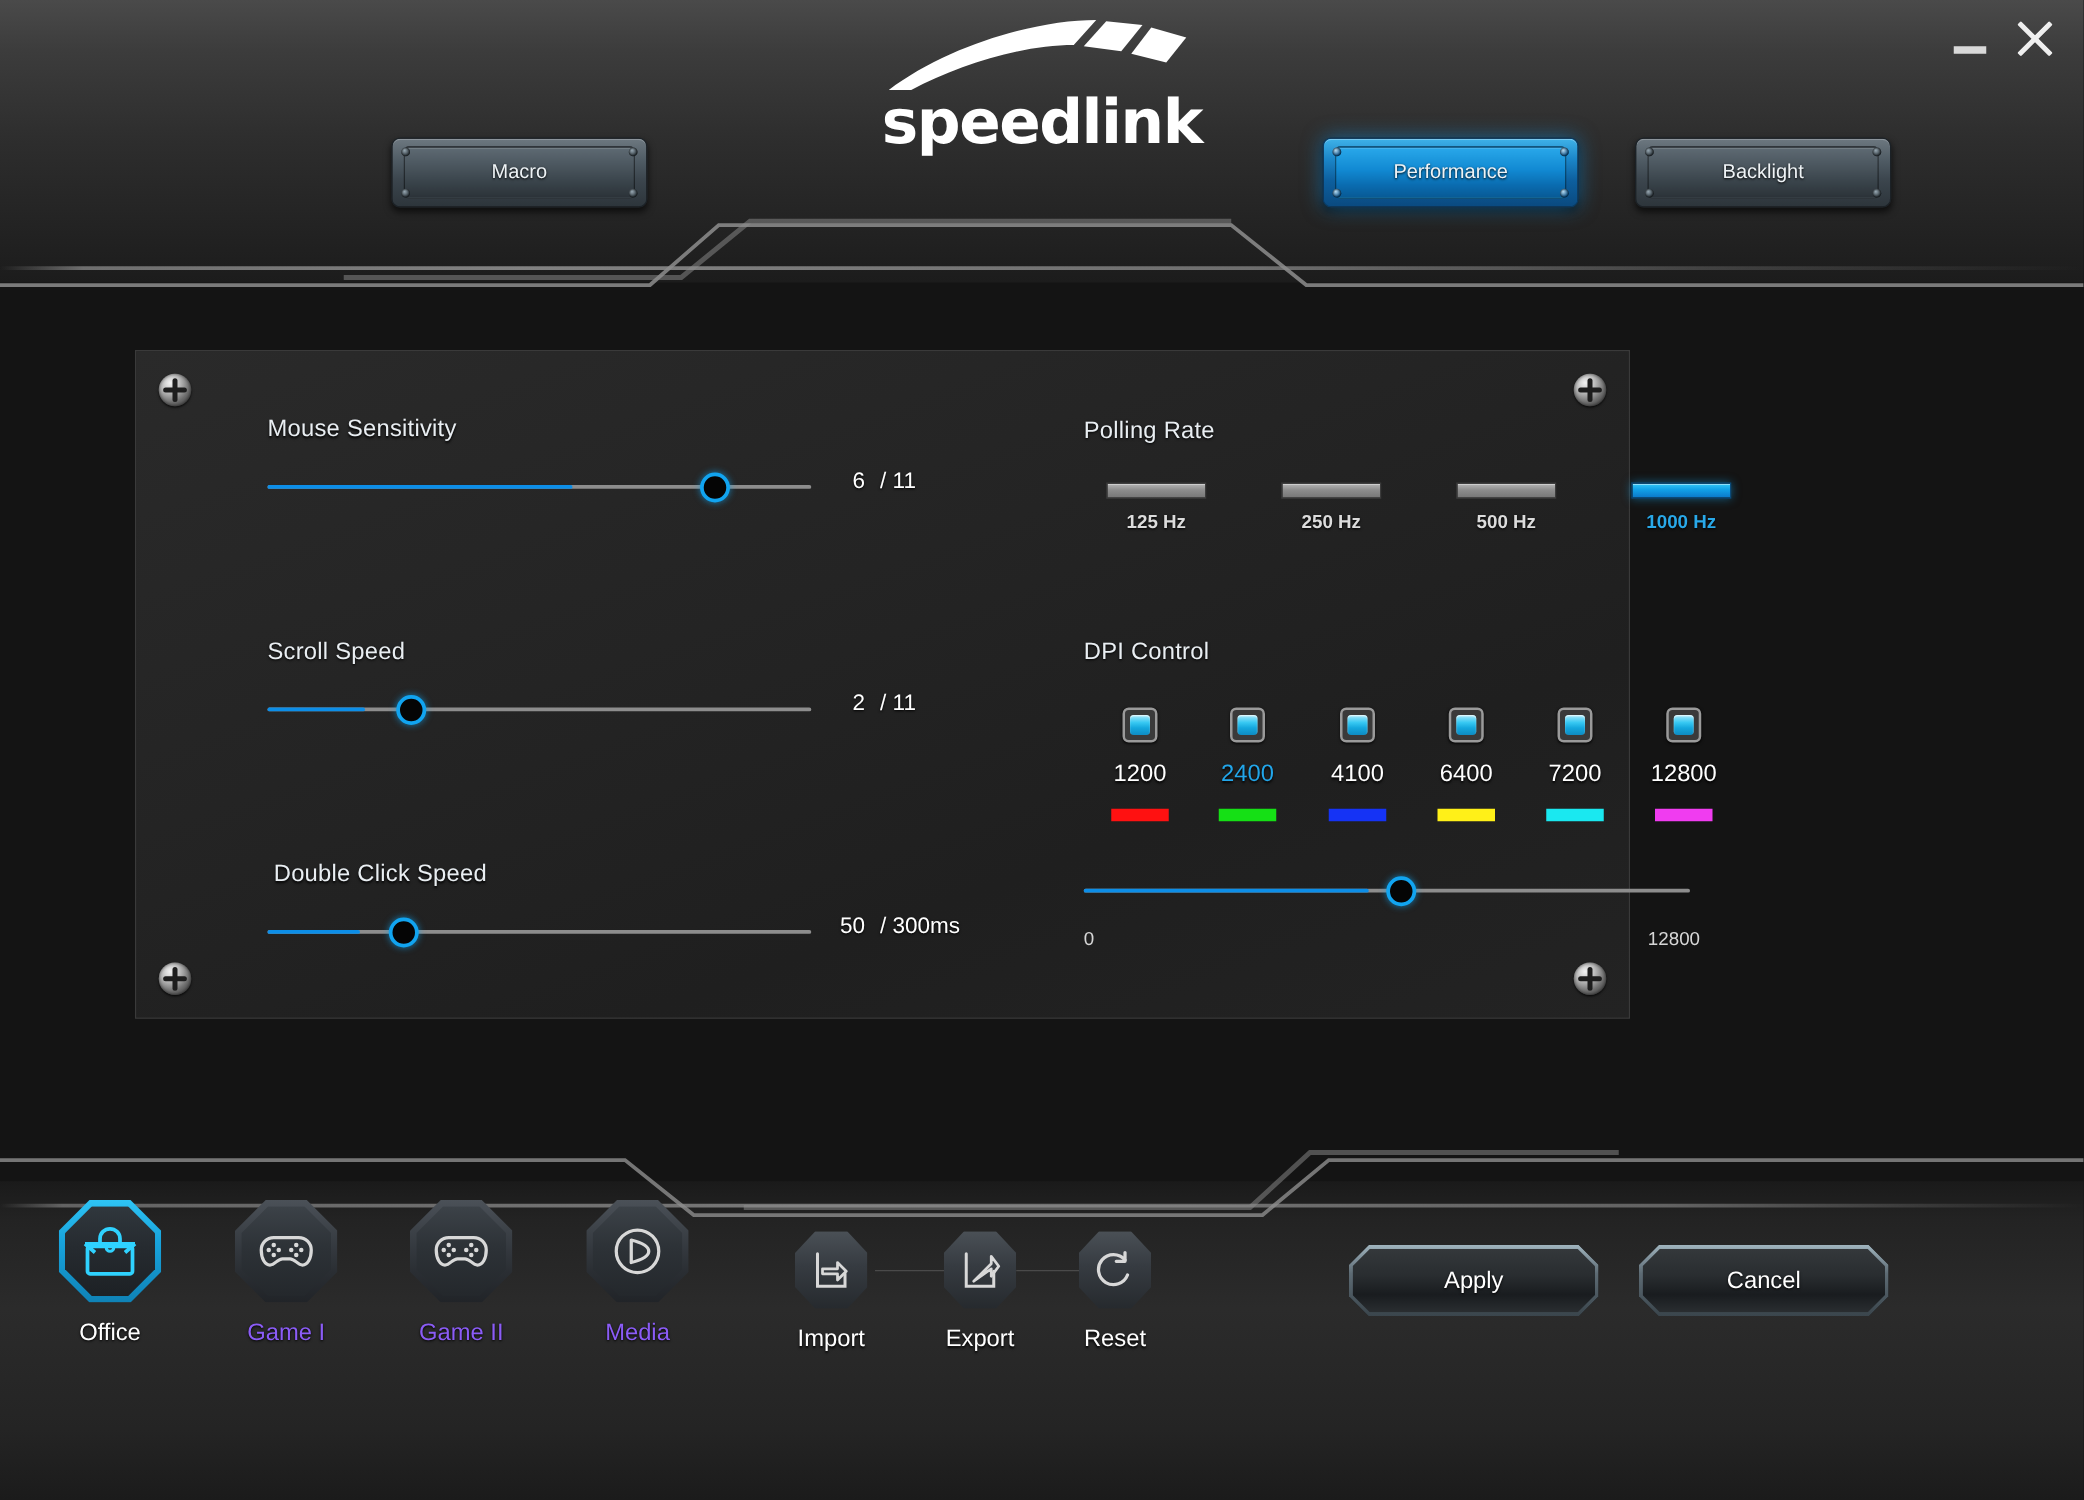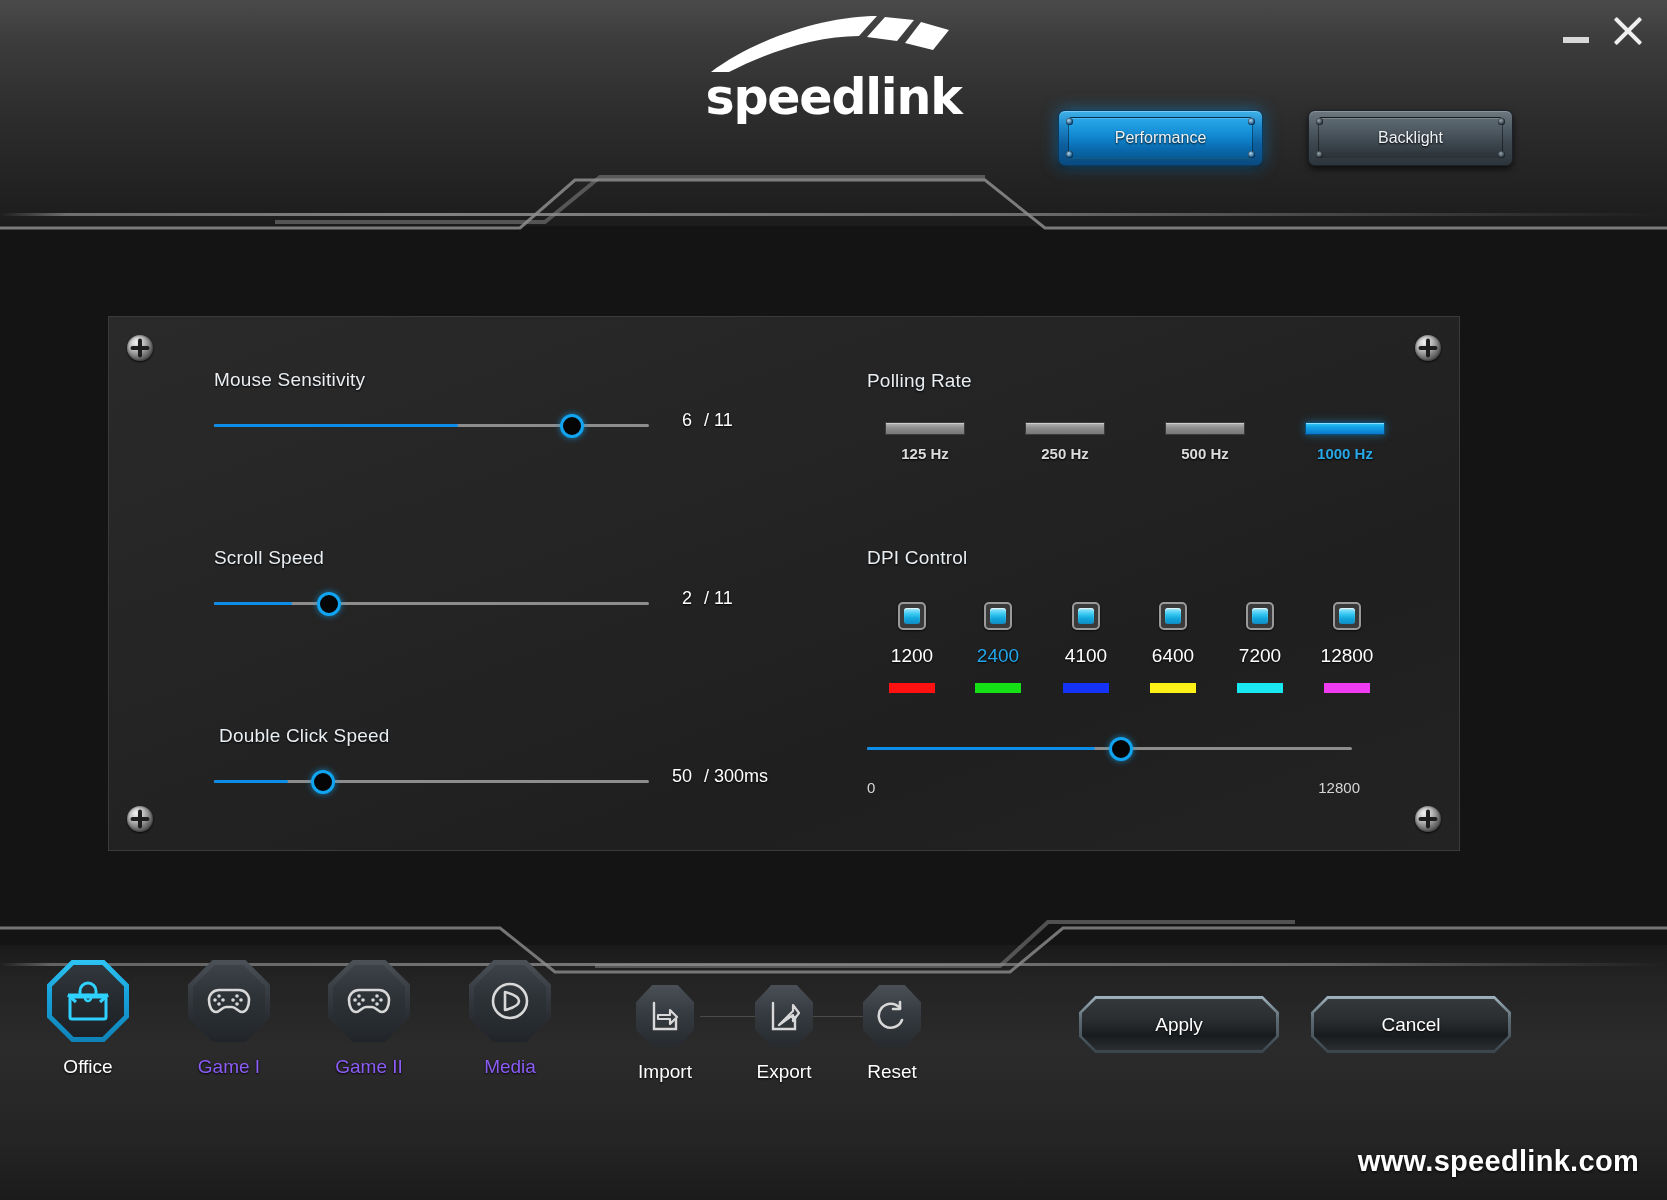--- a/index.html
+++ b/index.html
@@ -82,24 +82,23 @@
   #tab-button{ left:53px; }
   #tab-macro{ left:313px; }
   #tab-performance{ left:1058px; }
   #tab-backlight{ left:1308px; }
 
   
   .rail{ position:absolute; pointer-events:none; }
 
   
   .panel{
-    position:absolute; left:108px; top:280px; width:1352px; height:535px;
+    position:absolute; left:108px; top:280px; width:1196px; height:535px;
     background:linear-gradient(160deg,#2a2a2a 0%,#242424 40%,#1f1f1f 70%,#232323 100%);
     border:1px solid #3a3a3a;
-    margin-top:36px;
   }
   .screw{
     position:absolute; width:26px; height:26px; border-radius:50%;
     background:radial-gradient(circle at 35% 28%,#f2f2f2 0%,#bdbdbd 30%,#6f6f6f 62%,#2b2b2b 100%);
     box-shadow:0 1px 2px rgba(0,0,0,.8), inset 0 0 3px rgba(0,0,0,.6);
   }
   .screw i{ position:absolute; left:50%; top:50%; width:4px; height:11px; background:#1d1d1d;
             transform-origin:50% 50%; border-radius:2px;}
   .screw i:nth-child(1){ transform:translate(-50%,-50%) rotate(0deg)  translateY(-4px);}
   .screw i:nth-child(2){ transform:translate(-50%,-50%) rotate(90deg) translateY(-4px);}
@@ -263,20 +262,28 @@
 
   <div class="logo">
     <svg width="250" height="62" viewBox="0 0 250 62">
       <path d="M2 58 C50 22 120 2 168 2 L150 22 C108 22 58 38 20 58 Z" fill="#ffffff"></path>
       <path d="M176 3 L205 6 L188 27 L158 23 Z" fill="#ffffff"></path>
       <path d="M212 8 L240 16 L224 36 L196 29 Z" fill="#ffffff"></path>
     </svg>
     <div class="word">speedlink</div>
   </div>
 
+  <div class="tab" id="tab-macro">
+    <div class="inner"></div>
+    <span class="scr s1"></span>
+    <span class="scr s2"></span>
+    <span class="scr s3"></span>
+    <span class="scr s4"></span>
+    <span class="lbl">Macro</span>
+  </div>
   <div class="tab active" id="tab-performance">
     <div class="inner"></div>
     <span class="scr s1"></span>
     <span class="scr s2"></span>
     <span class="scr s3"></span>
     <span class="scr s4"></span>
     <span class="lbl">Performance</span>
   </div>
   <div class="tab" id="tab-backlight">
     <div class="inner"></div>
@@ -523,14 +530,13 @@
     <div class="ring"></div>
       <div class="inner2"></div>
     <span class="lbl">Apply</span>
   </div>
   <div class="abtn" id="btn-cancel">
     <div class="ring"></div>
       <div class="inner2"></div>
     <span class="lbl">Cancel</span>
   </div>
 
-  <div class="weburl">www.speedlink.com</div>
 </div>
 
 </body></html>

